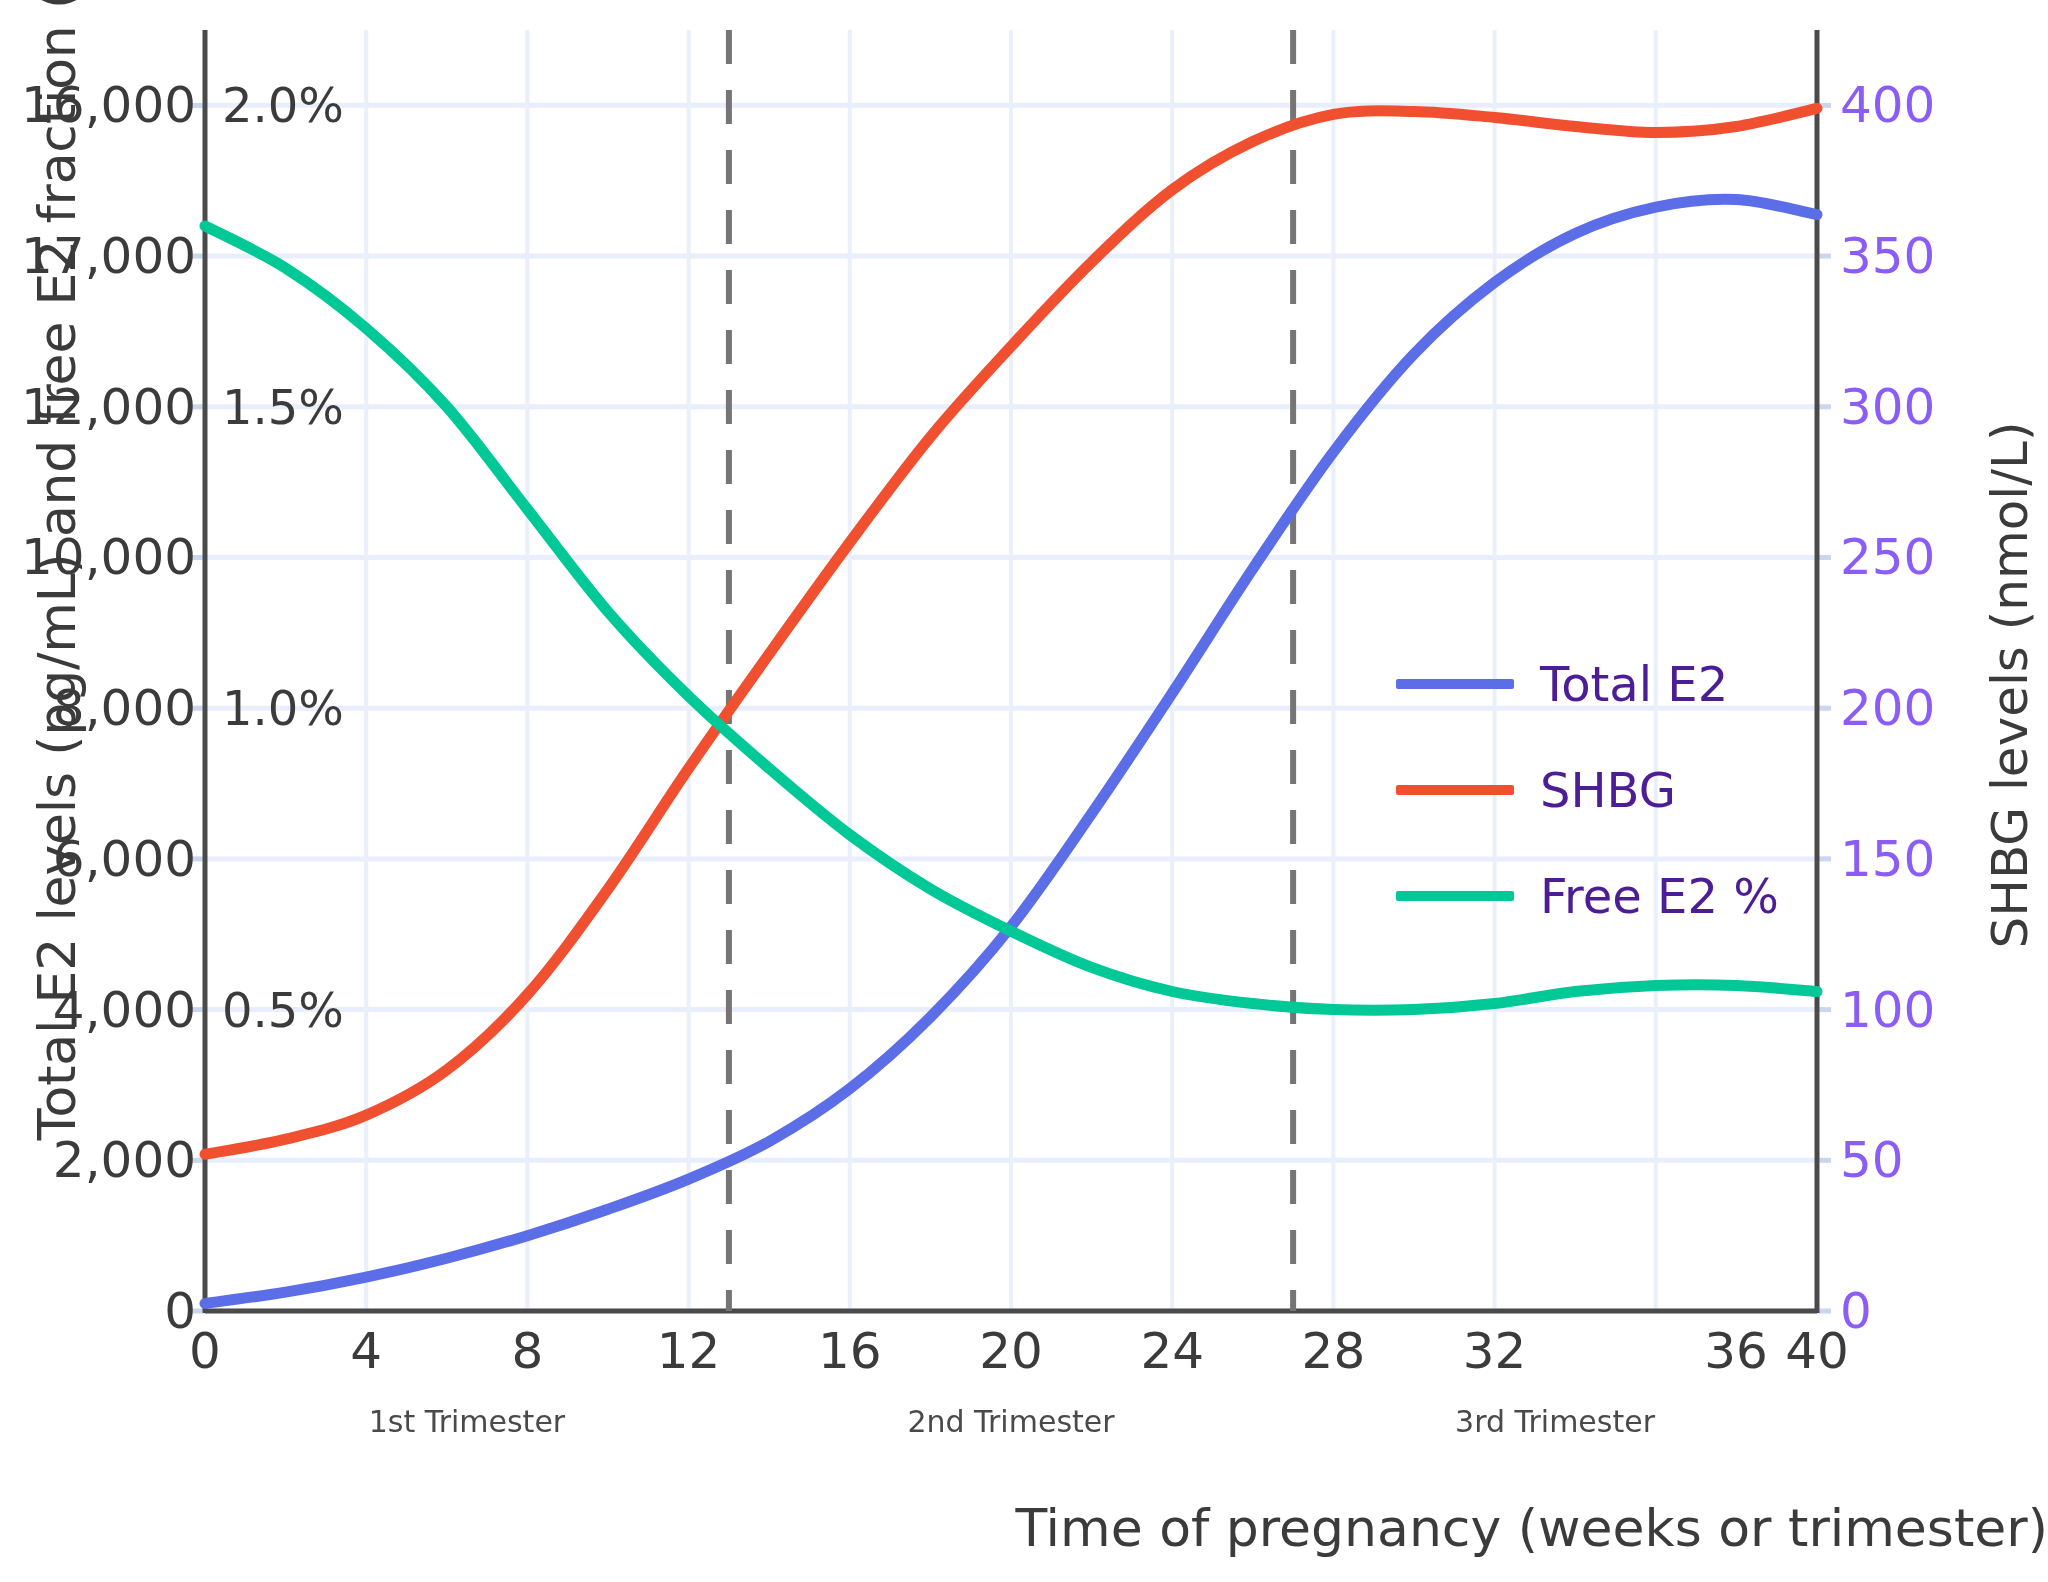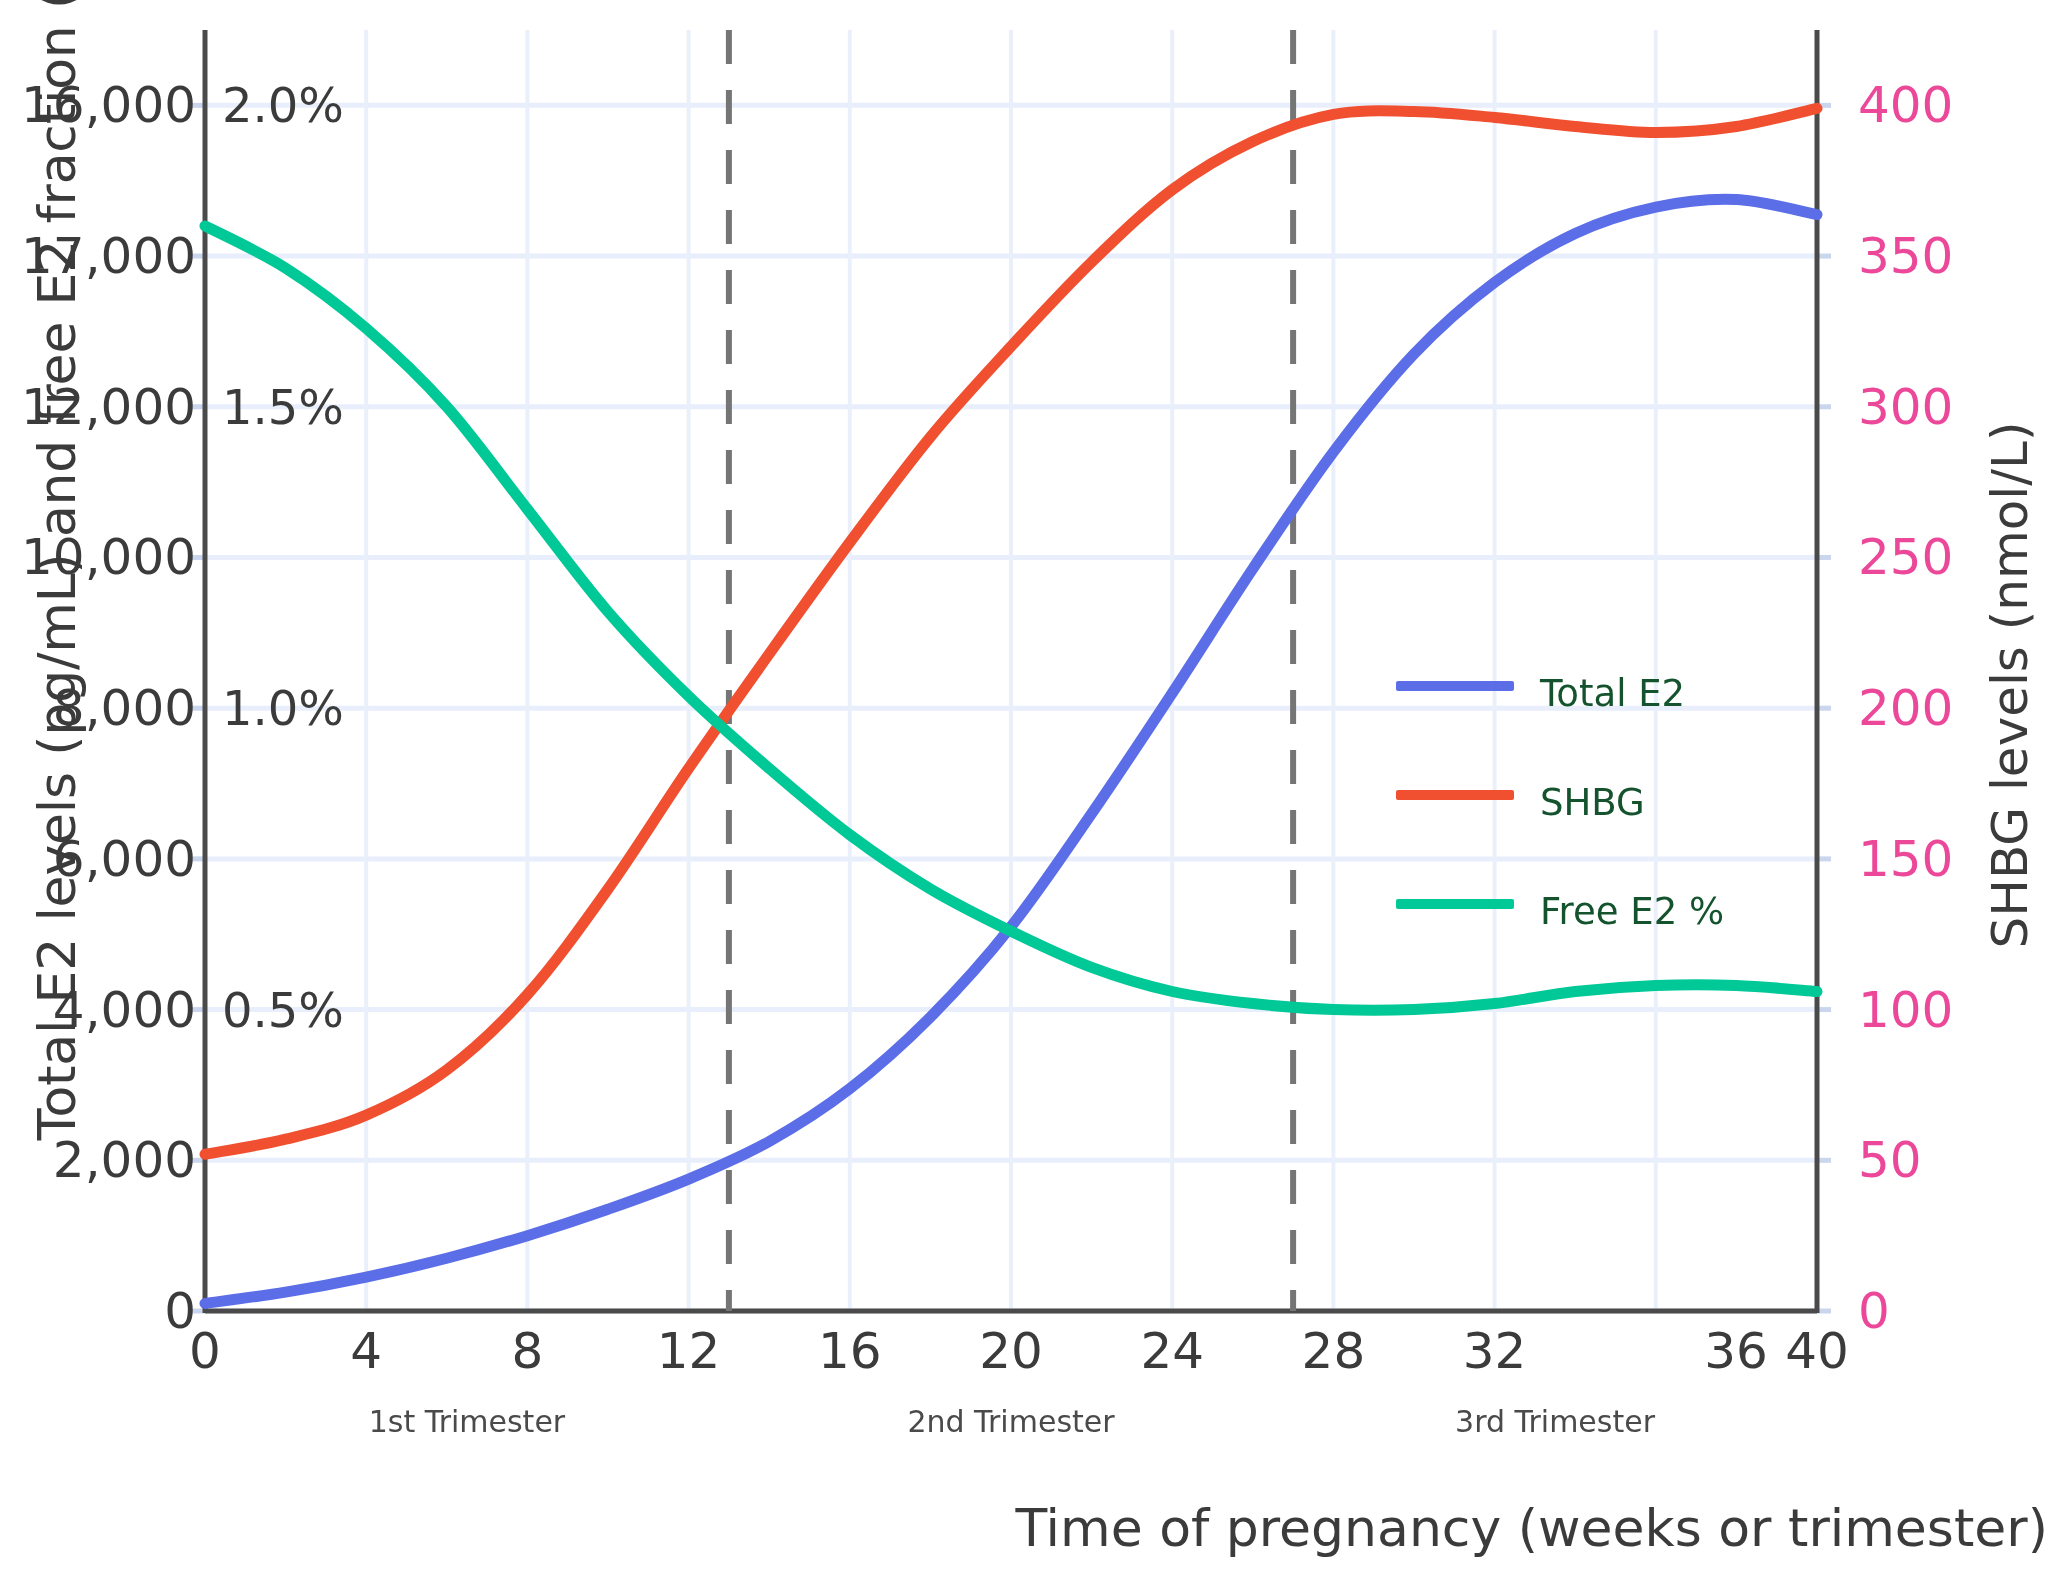--- a/index.html
+++ b/index.html
@@ -69,24 +69,23 @@
     font-size: 50px;
     color: #3b3b3b;
     transform: translateY(-50%);
     white-space: nowrap;
   }
   .ytick-right {
     position: absolute;
     left: 1840px;
     text-align: right;
     font-size: 50px;
-    color: #ec4899;
+    color: #8b5cf6;
     transform: translateY(-50%);
     white-space: nowrap;
-    margin-left: 18px;
   }
   .pct-label {
     position: absolute;
     left: 222px;
     font-size: 48px;
     color: #3b3b3b;
     transform: translateY(-50%);
     white-space: nowrap;
   }
   .xtick {
@@ -117,24 +116,23 @@
     display: flex;
     align-items: center;
     gap: 26px;
   }
   .legend-swatch {
     width: 118px;
     height: 10px;
     border-radius: 2px;
   }
   .legend-text {
-    font-size: 37px;
-    color: #14532d;
-    white-space: nowrap;
-    margin-top: 16px;
+    font-size: 48px;
+    color: #4c1d95;
+    white-space: nowrap;
   }
   svg.plot {
     position: absolute;
     left: 0;
     top: 0;
   }
 </style>
 </head>
 <body>
 

